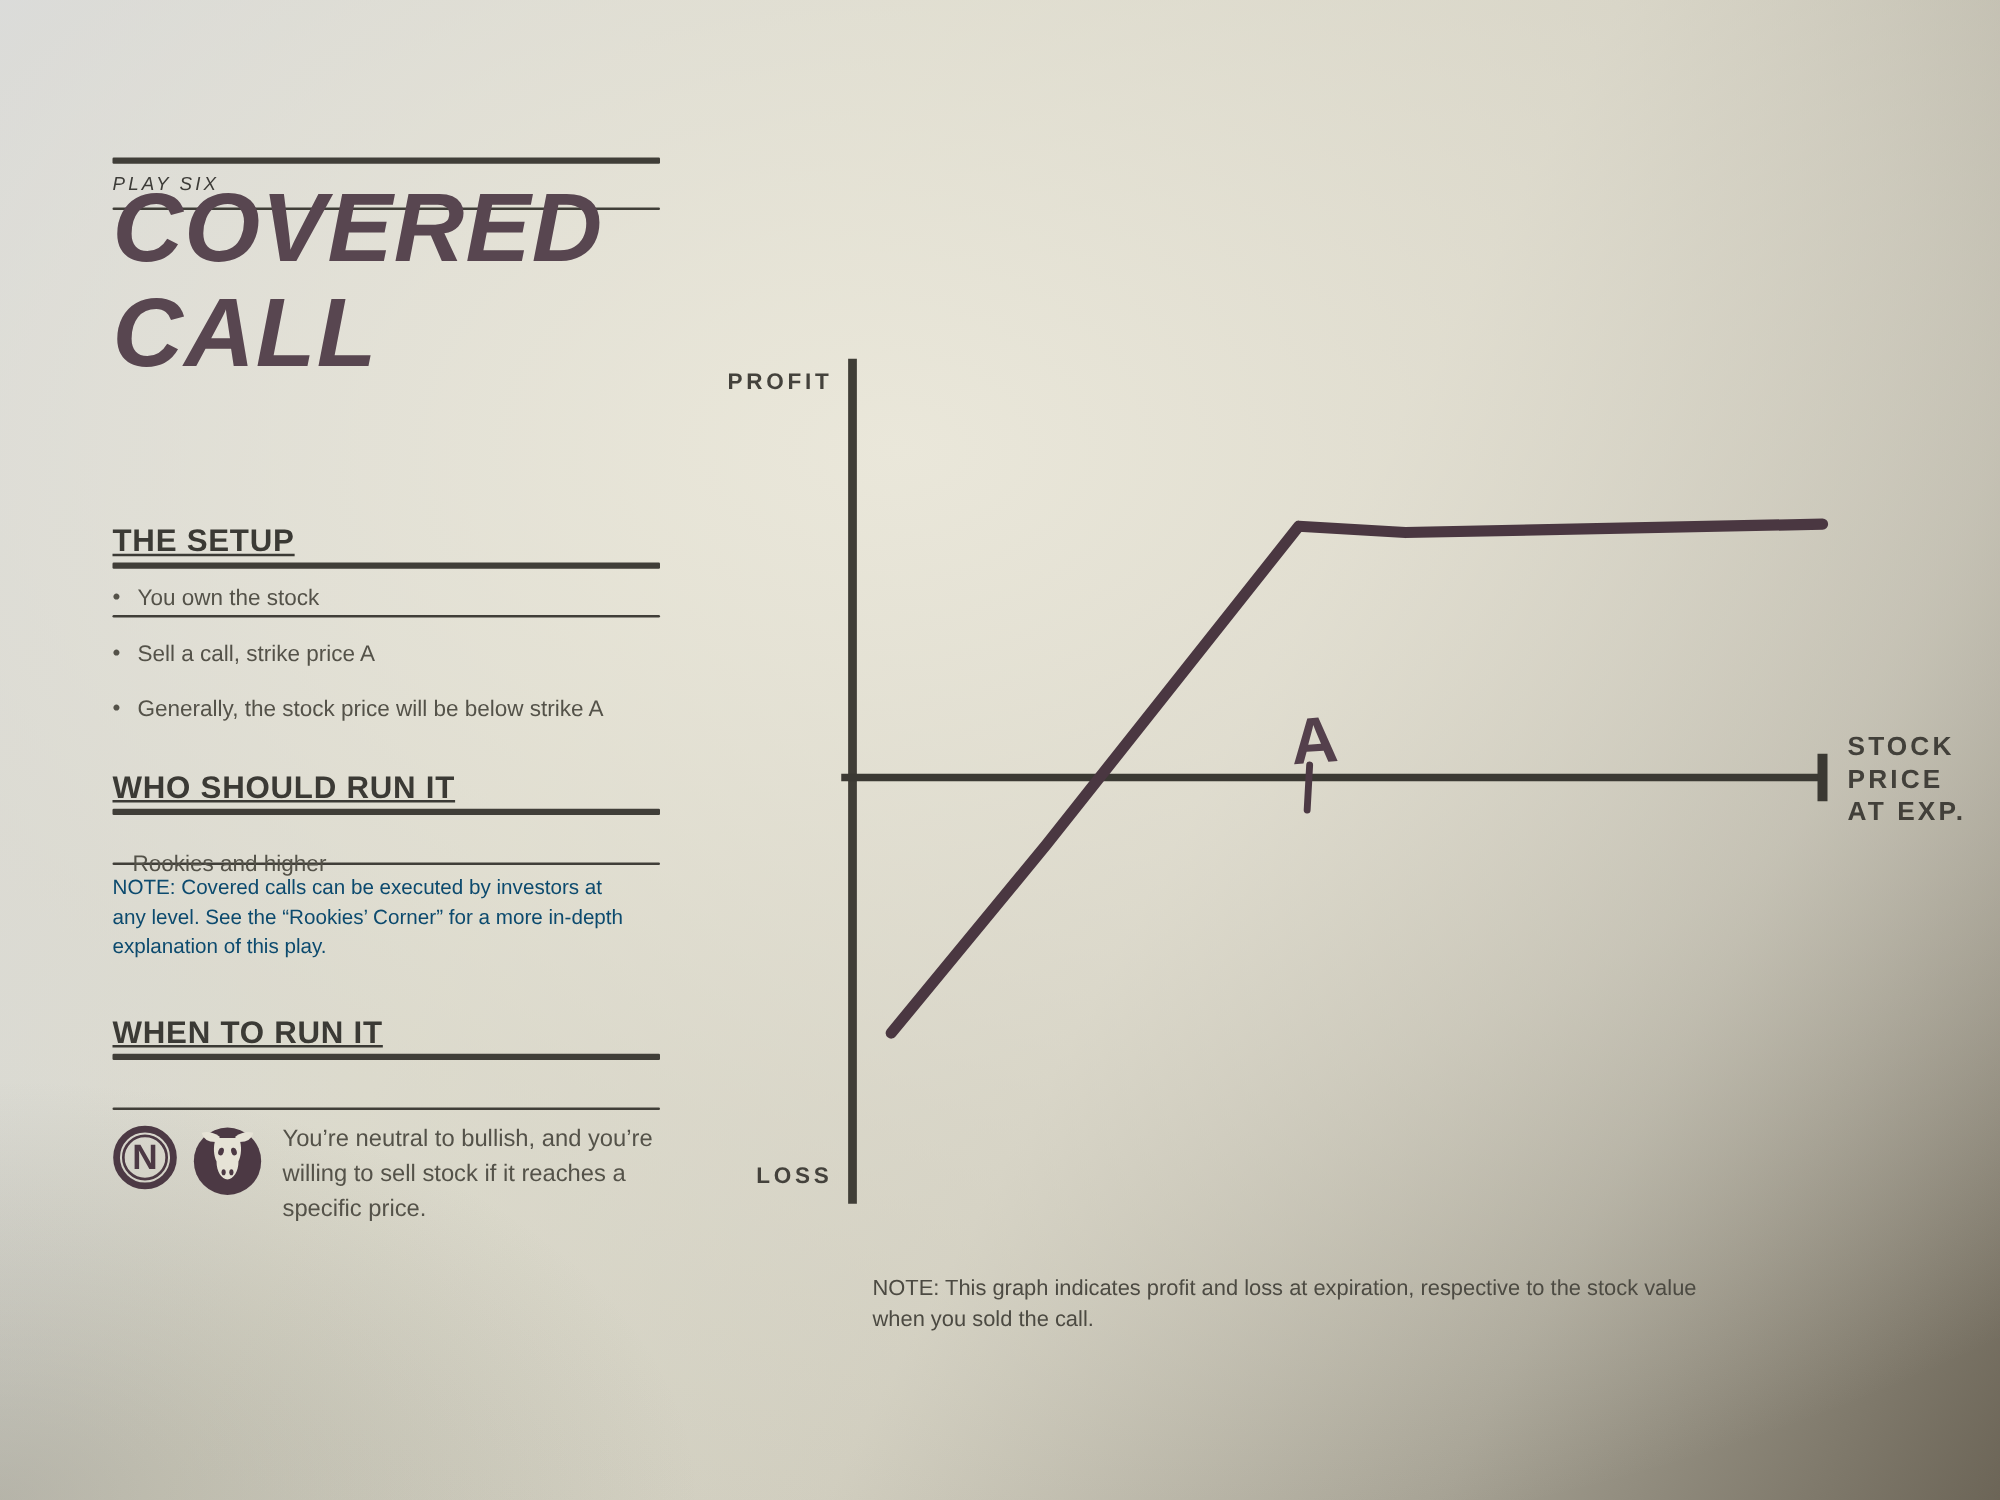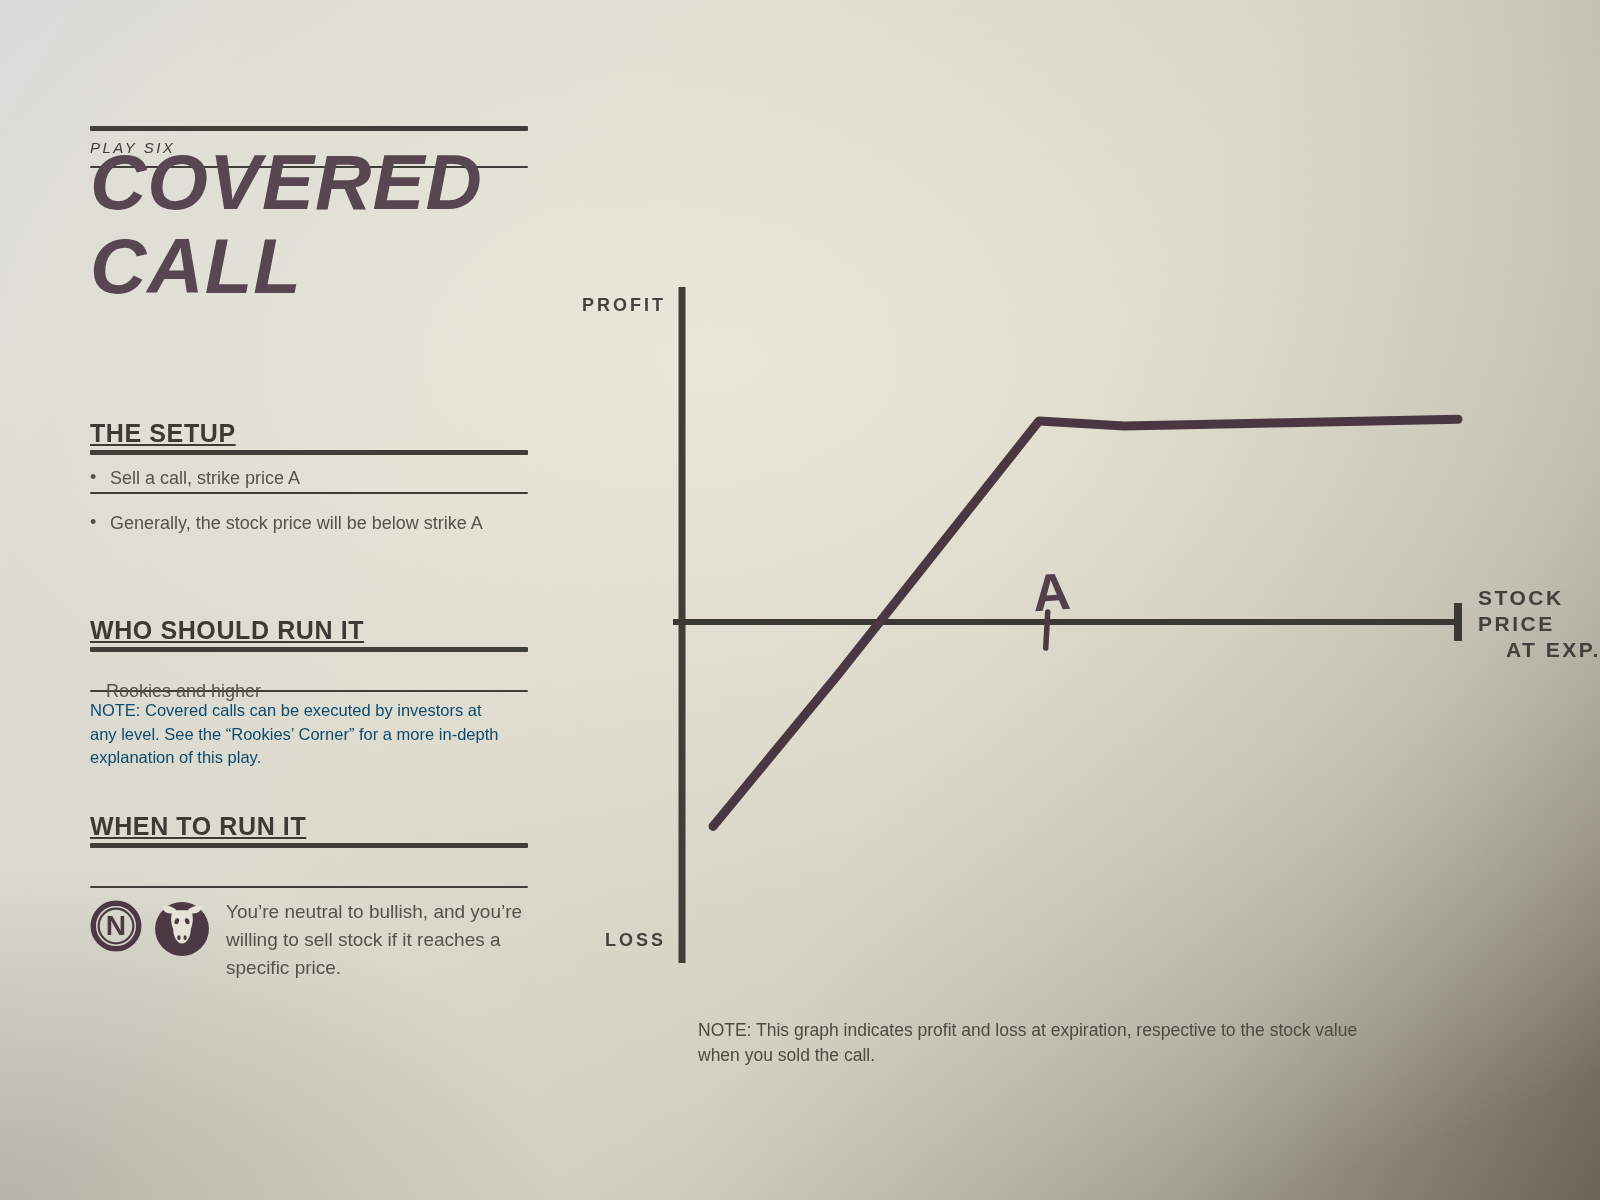--- a/index.html
+++ b/index.html
@@ -58,20 +58,21 @@
 <div class="abs col rule thick" style="top:86px;"></div>
 <div class="abs col kicker" style="top:99px;">PLAY SIX</div>
 <div class="abs col rule thin" style="top:126px;"></div>
 
 <h1 class="abs col title" style="top:140px;font-style:italic;"><span>COVERED</span><br><span>CALL</span></h1>
 
 <div class="abs col rule thick" style="top:410px;"></div>
 <h2 class="abs col h2" style="top:419px;">THE SETUP</h2>
 <div class="abs col rule thin" style="top:452px;"></div>
 <ul class="abs col bullets" style="top:468px;">
+  <li>You own the stock</li>
   <li>Sell a call, strike price A</li>
   <li>Generally, the stock price will be below strike A</li>
 </ul>
 
 <div class="abs col rule thick" style="top:607px;"></div>
 <h2 class="abs col h2" style="top:616px;">WHO SHOULD RUN IT</h2>
 <div class="abs col rule thin" style="top:650px;"></div>
 <p class="abs col bodytext" style="top:664px;">Rookies and higher</p>
 <p class="abs col notetext" style="top:699px;width:410px;">NOTE: Covered calls can be executed by investors at any level. See the “Rookies’ Corner” for a more in-depth explanation of this play.</p>
 
@@ -114,16 +115,16 @@
 
     <line id="strike-tick" stroke="#4c3944" stroke-width="5.5" stroke-linecap="round" x1="487.71999999999997" y1="342" x2="485.71999999999997" y2="378"></line>
     <text id="strike-label" text-anchor="middle" font-family="Liberation Sans, sans-serif" font-weight="700" font-size="52" fill="#54404c" x="492.71999999999997" y="340" transform="rotate(-4 492.71999999999997 340)">A</text>
   </svg>
 
   <div class="axis-label ylab" style="top:25px;">PROFIT</div>
   <div class="axis-label ylab" style="top:660px;">LOSS</div>
 
   <div class="xlab-line" style="top:316px;">STOCK</div>
   <div class="xlab-line" style="top:342px;">PRICE</div>
-  <div class="xlab-line" style="top:368px;margin-left:28px;">AT EXP.</div>
+  <div class="xlab-line" style="top:368px;">AT EXP.</div>
 
   <p class="chart-note">NOTE: This graph indicates profit and loss at expiration, respective to the stock value when you sold the call.</p>
 </div>
 
 </body></html>

